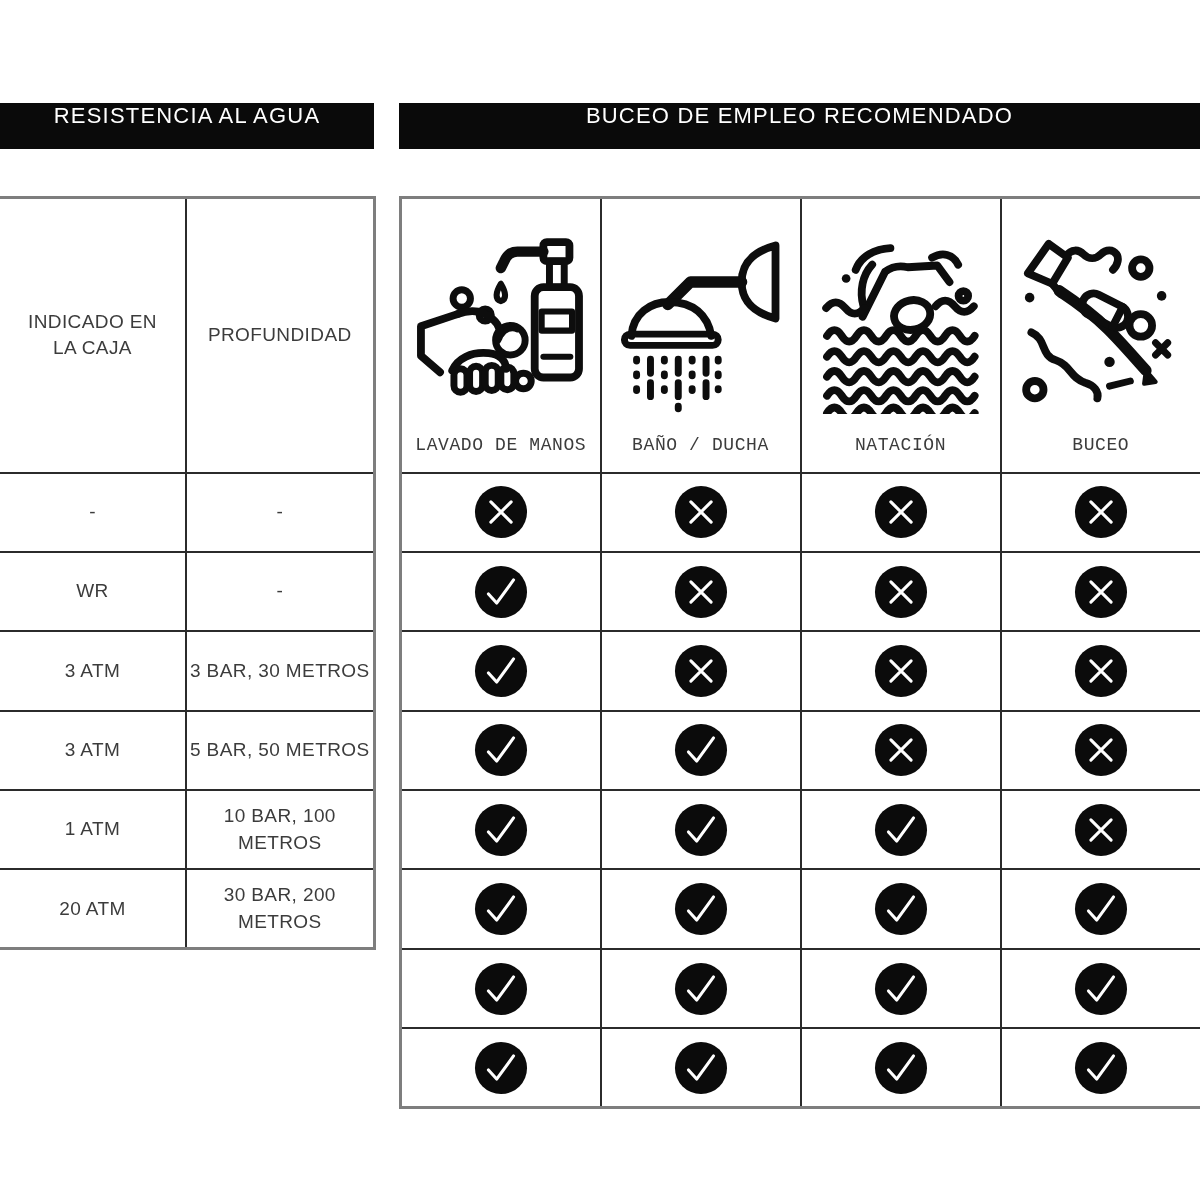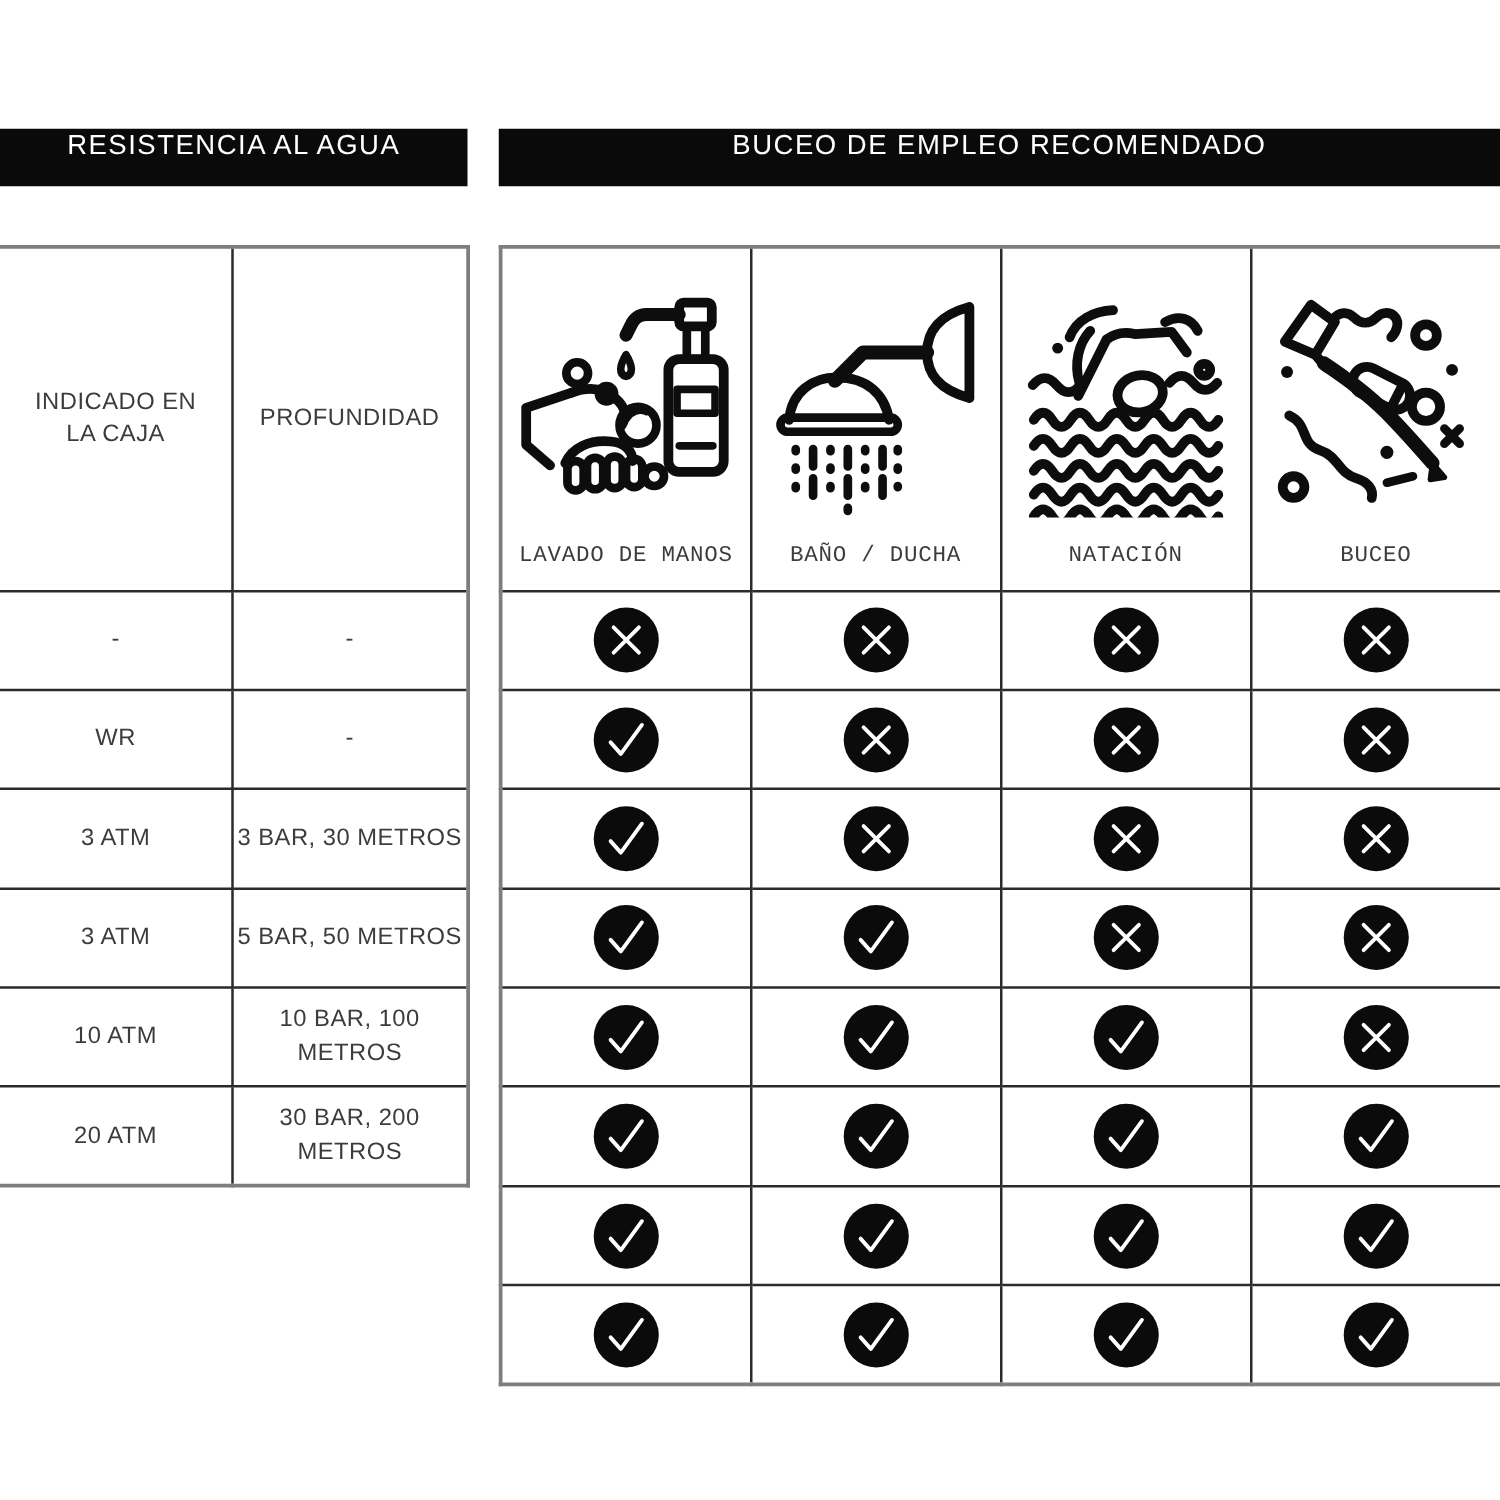--- a/index.html
+++ b/index.html
@@ -90,21 +90,21 @@
         </tr>
         <tr>
           <td>3 ATM</td>
           <td>3 BAR, 30 METROS</td>
         </tr>
         <tr>
           <td>3 ATM</td>
           <td>5 BAR, 50 METROS</td>
         </tr>
         <tr>
-          <td>10 ATM</td>
+          <td>1 ATM</td>
           <td>10 BAR, 100 METROS</td>
         </tr>
         <tr>
           <td>20 ATM</td>
           <td>30 BAR, 200 METROS</td>
         </tr>
       </tbody>
   </table>
 
   <table class="tbl" id="right-table">

